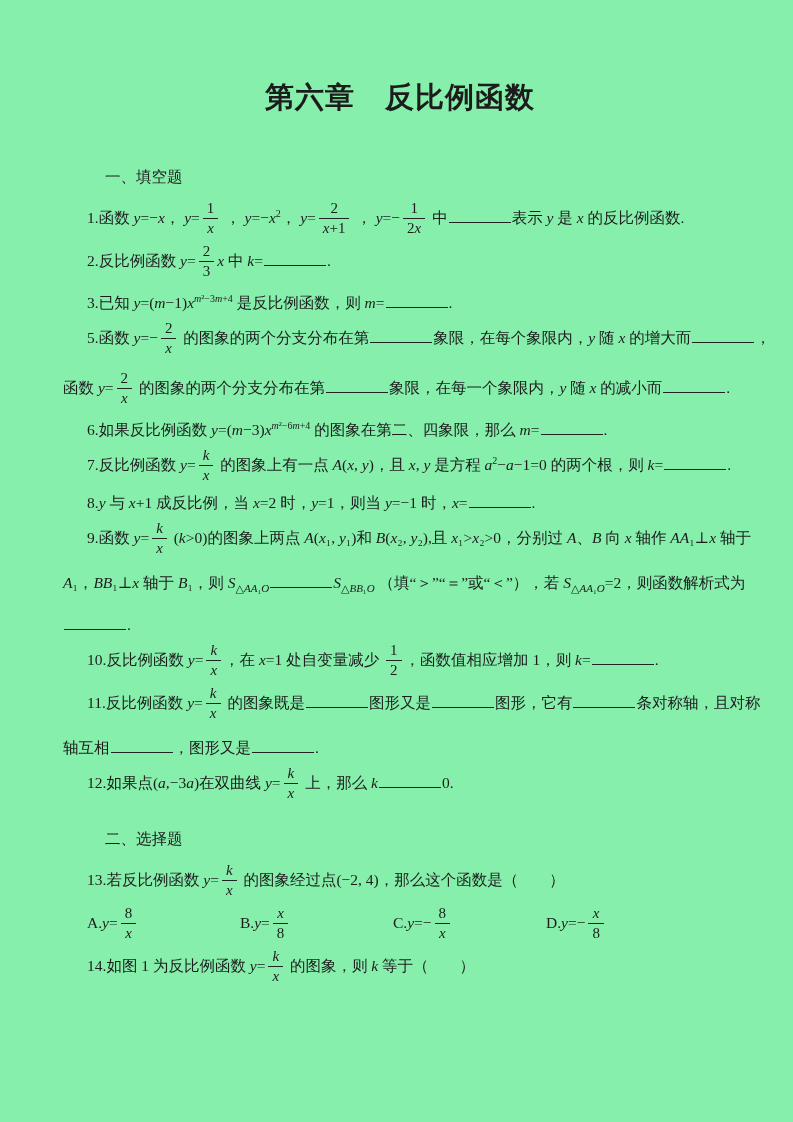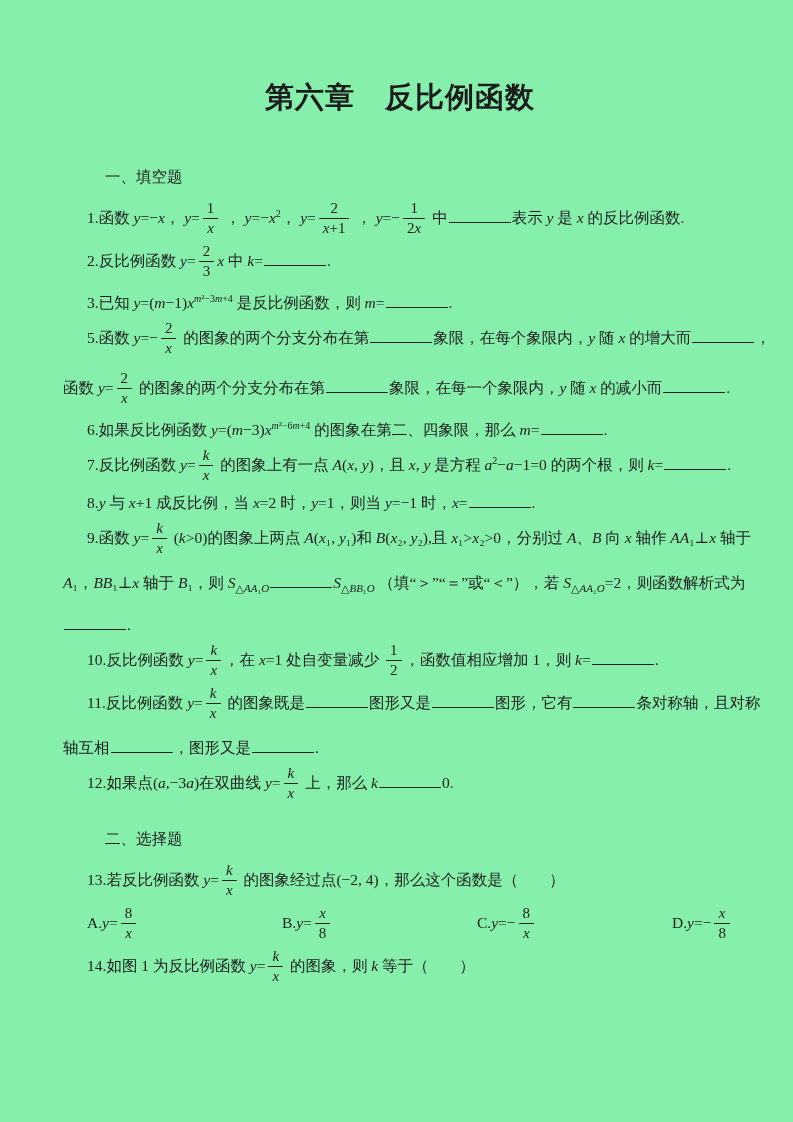--- a/index.html
+++ b/index.html
@@ -18,21 +18,21 @@
   .q{padding-left:24px;}
   .cont{padding-left:0;margin-top:11px;}
   .it i, i{font-style:italic;font-family:"Liberation Serif","DejaVu Serif",serif;}
   .it{font-style:italic;}
   .frac{display:inline-block;vertical-align:middle;text-align:center;margin:0 3px;position:relative;top:-1px;}
   .frac .fn{display:block;border-bottom:1px solid #222;padding:0 4px;line-height:19px;font-size:15px;}
   .frac .fd{display:block;padding:0 4px;line-height:19px;font-size:15px;}
   .blank{display:inline-block;width:62px;height:14px;border-bottom:1px solid #222;vertical-align:baseline;margin:0 1px;}
   .sup{font-size:10px;vertical-align:6px;letter-spacing:0;}
   .sub{font-size:11px;vertical-align:-4px;}
-  .opts{display:flex;padding-left:24px;gap:42px;}
+  .opts{display:flex;padding-left:24px;}
   .opt{width:153px;flex:0 0 auto;}
 </style>
 </head>
 <body>
 
 <div id="page">
   <h1 id="doc-title">第六章　反比例函数</h1>
   <div id="content">
       <p class="line sec"><span class="txt">一、填空题</span></p>
       <p class="line q"><span class="txt">1.函数 </span><span class="it">y</span><span class="txt">=−</span><span class="it">x</span><span class="txt">， </span><span class="it">y</span><span class="txt">=</span><span class="frac"><span class="fn">1</span><span class="fd"><i>x</i></span></span><span class="txt"> ， </span><span class="it">y</span><span class="txt">=−</span><span class="it">x</span><span class="sup">2</span><span class="txt">， </span><span class="it">y</span><span class="txt">=</span><span class="frac"><span class="fn">2</span><span class="fd"><i>x</i>+1</span></span><span class="txt"> ， </span><span class="it">y</span><span class="txt">=−</span><span class="frac"><span class="fn">1</span><span class="fd">2<i>x</i></span></span><span class="txt"> 中</span><span class="blank"></span><span class="txt">表示 </span><span class="it">y</span><span class="txt"> 是 </span><span class="it">x</span><span class="txt"> 的反比例函数.</span></p>

